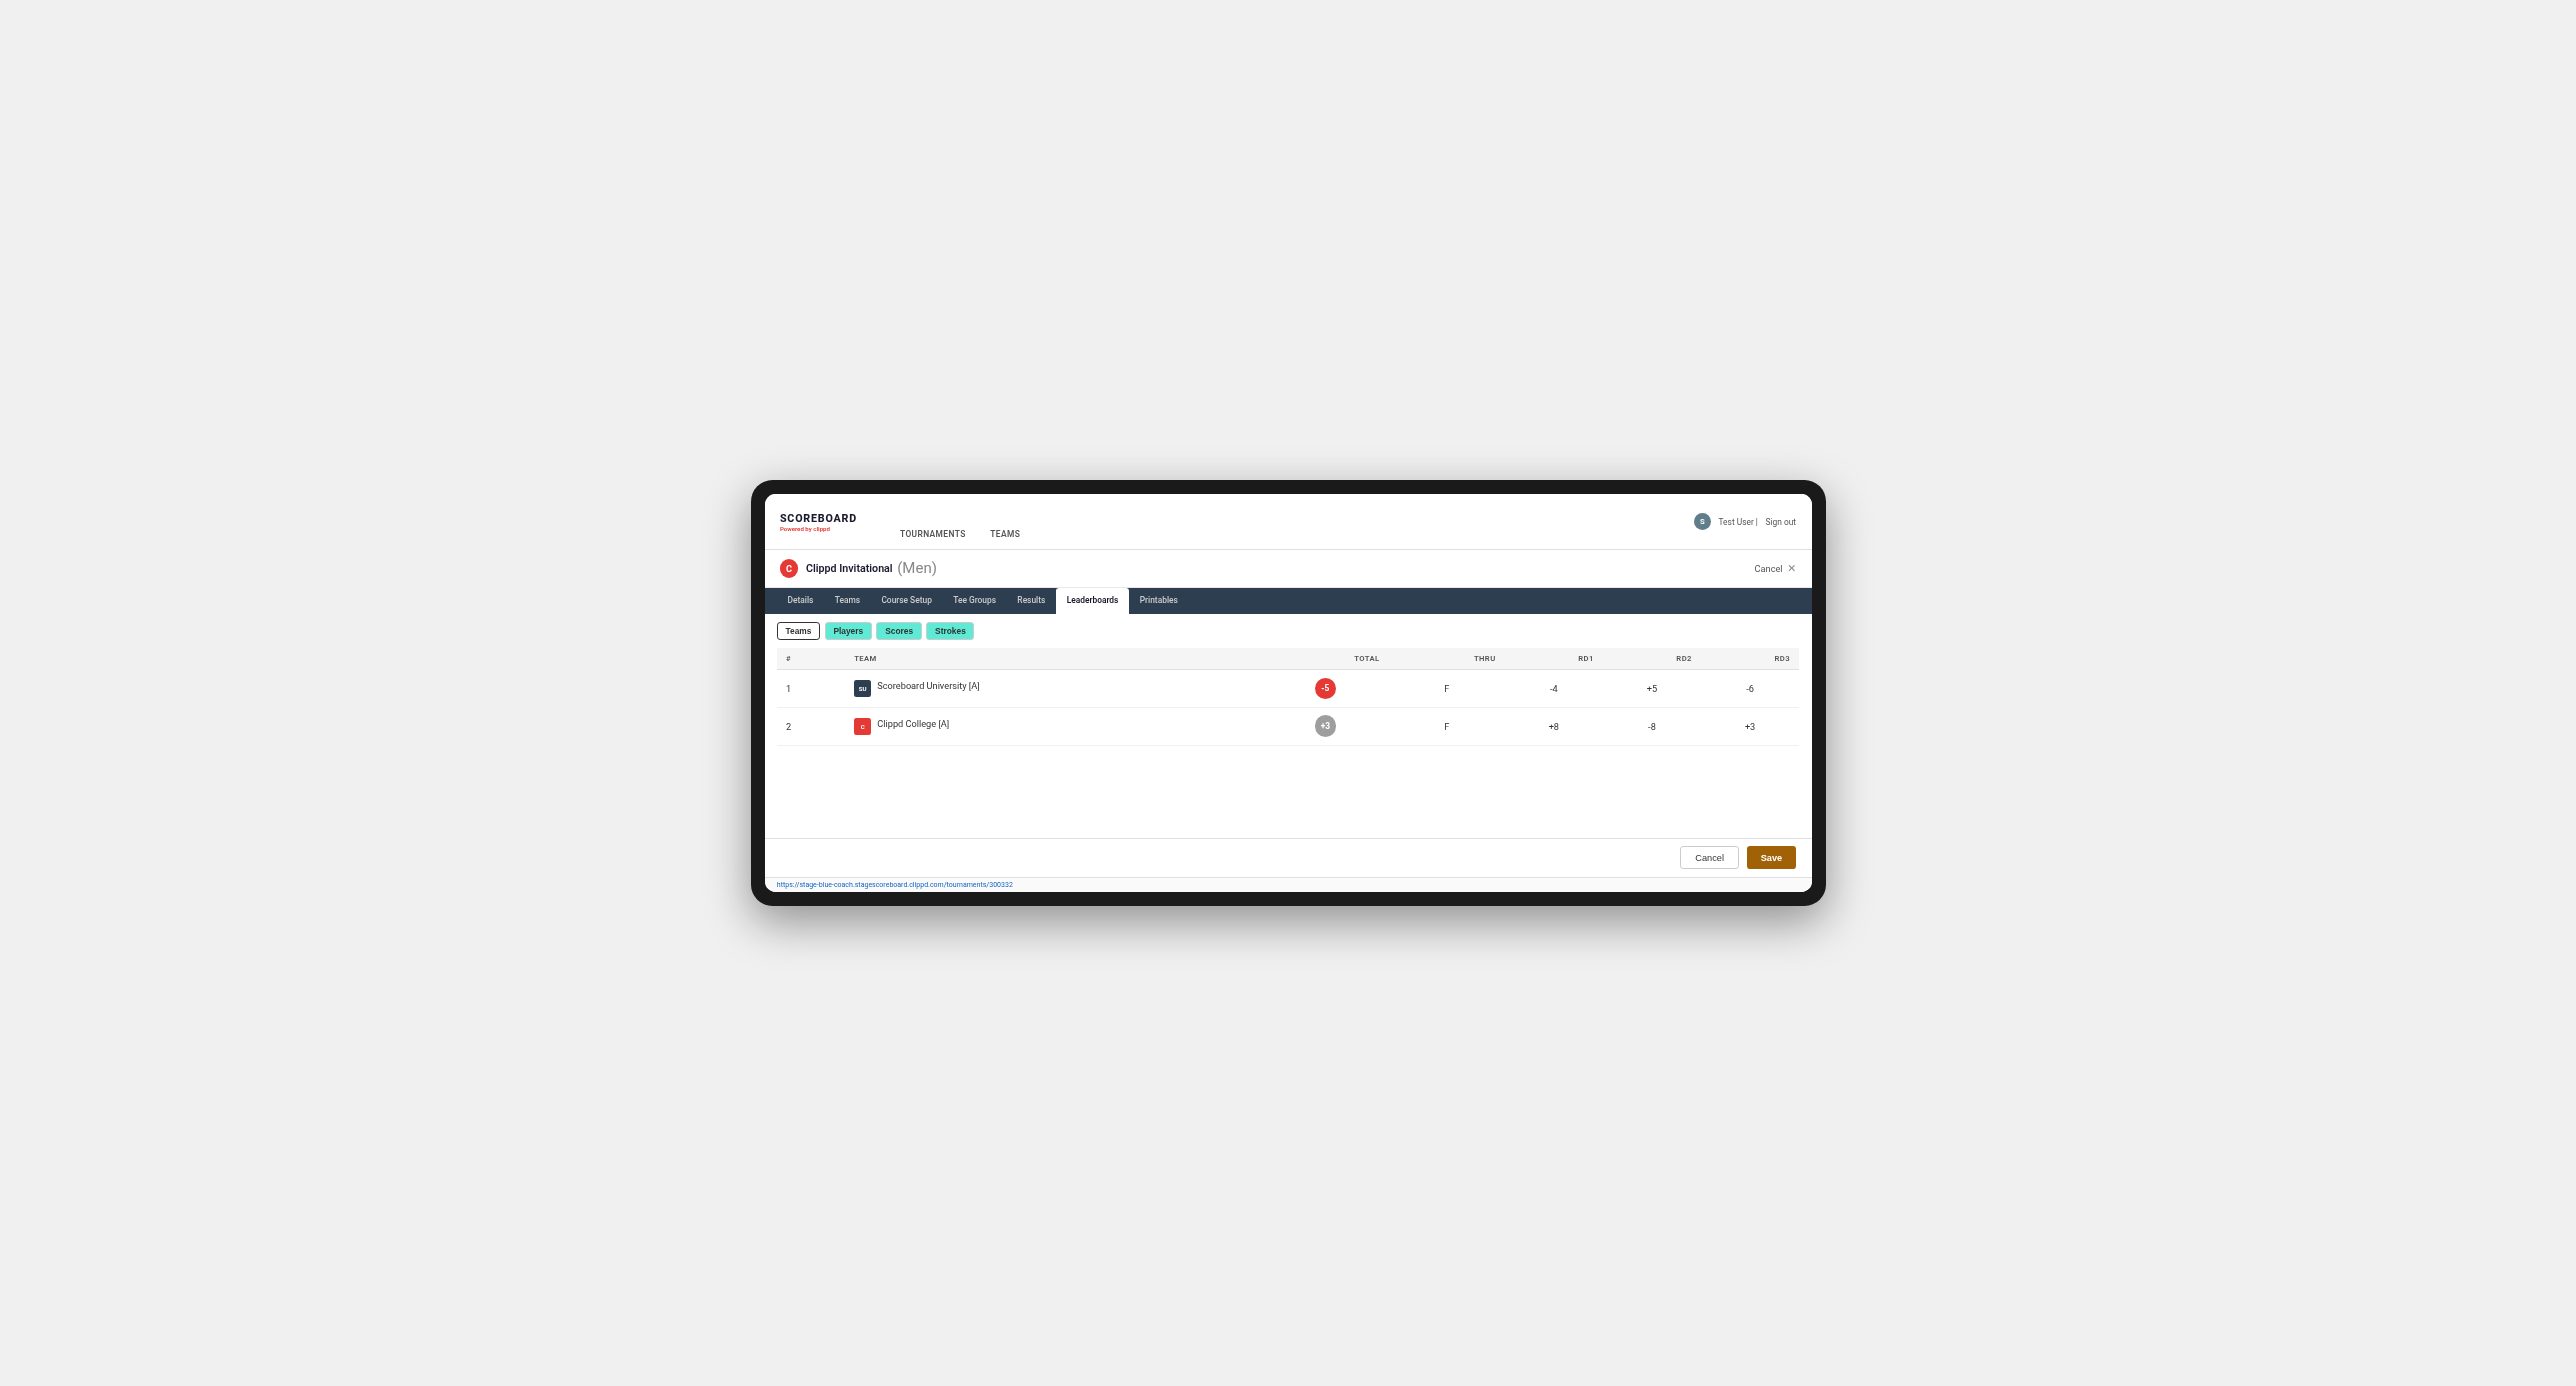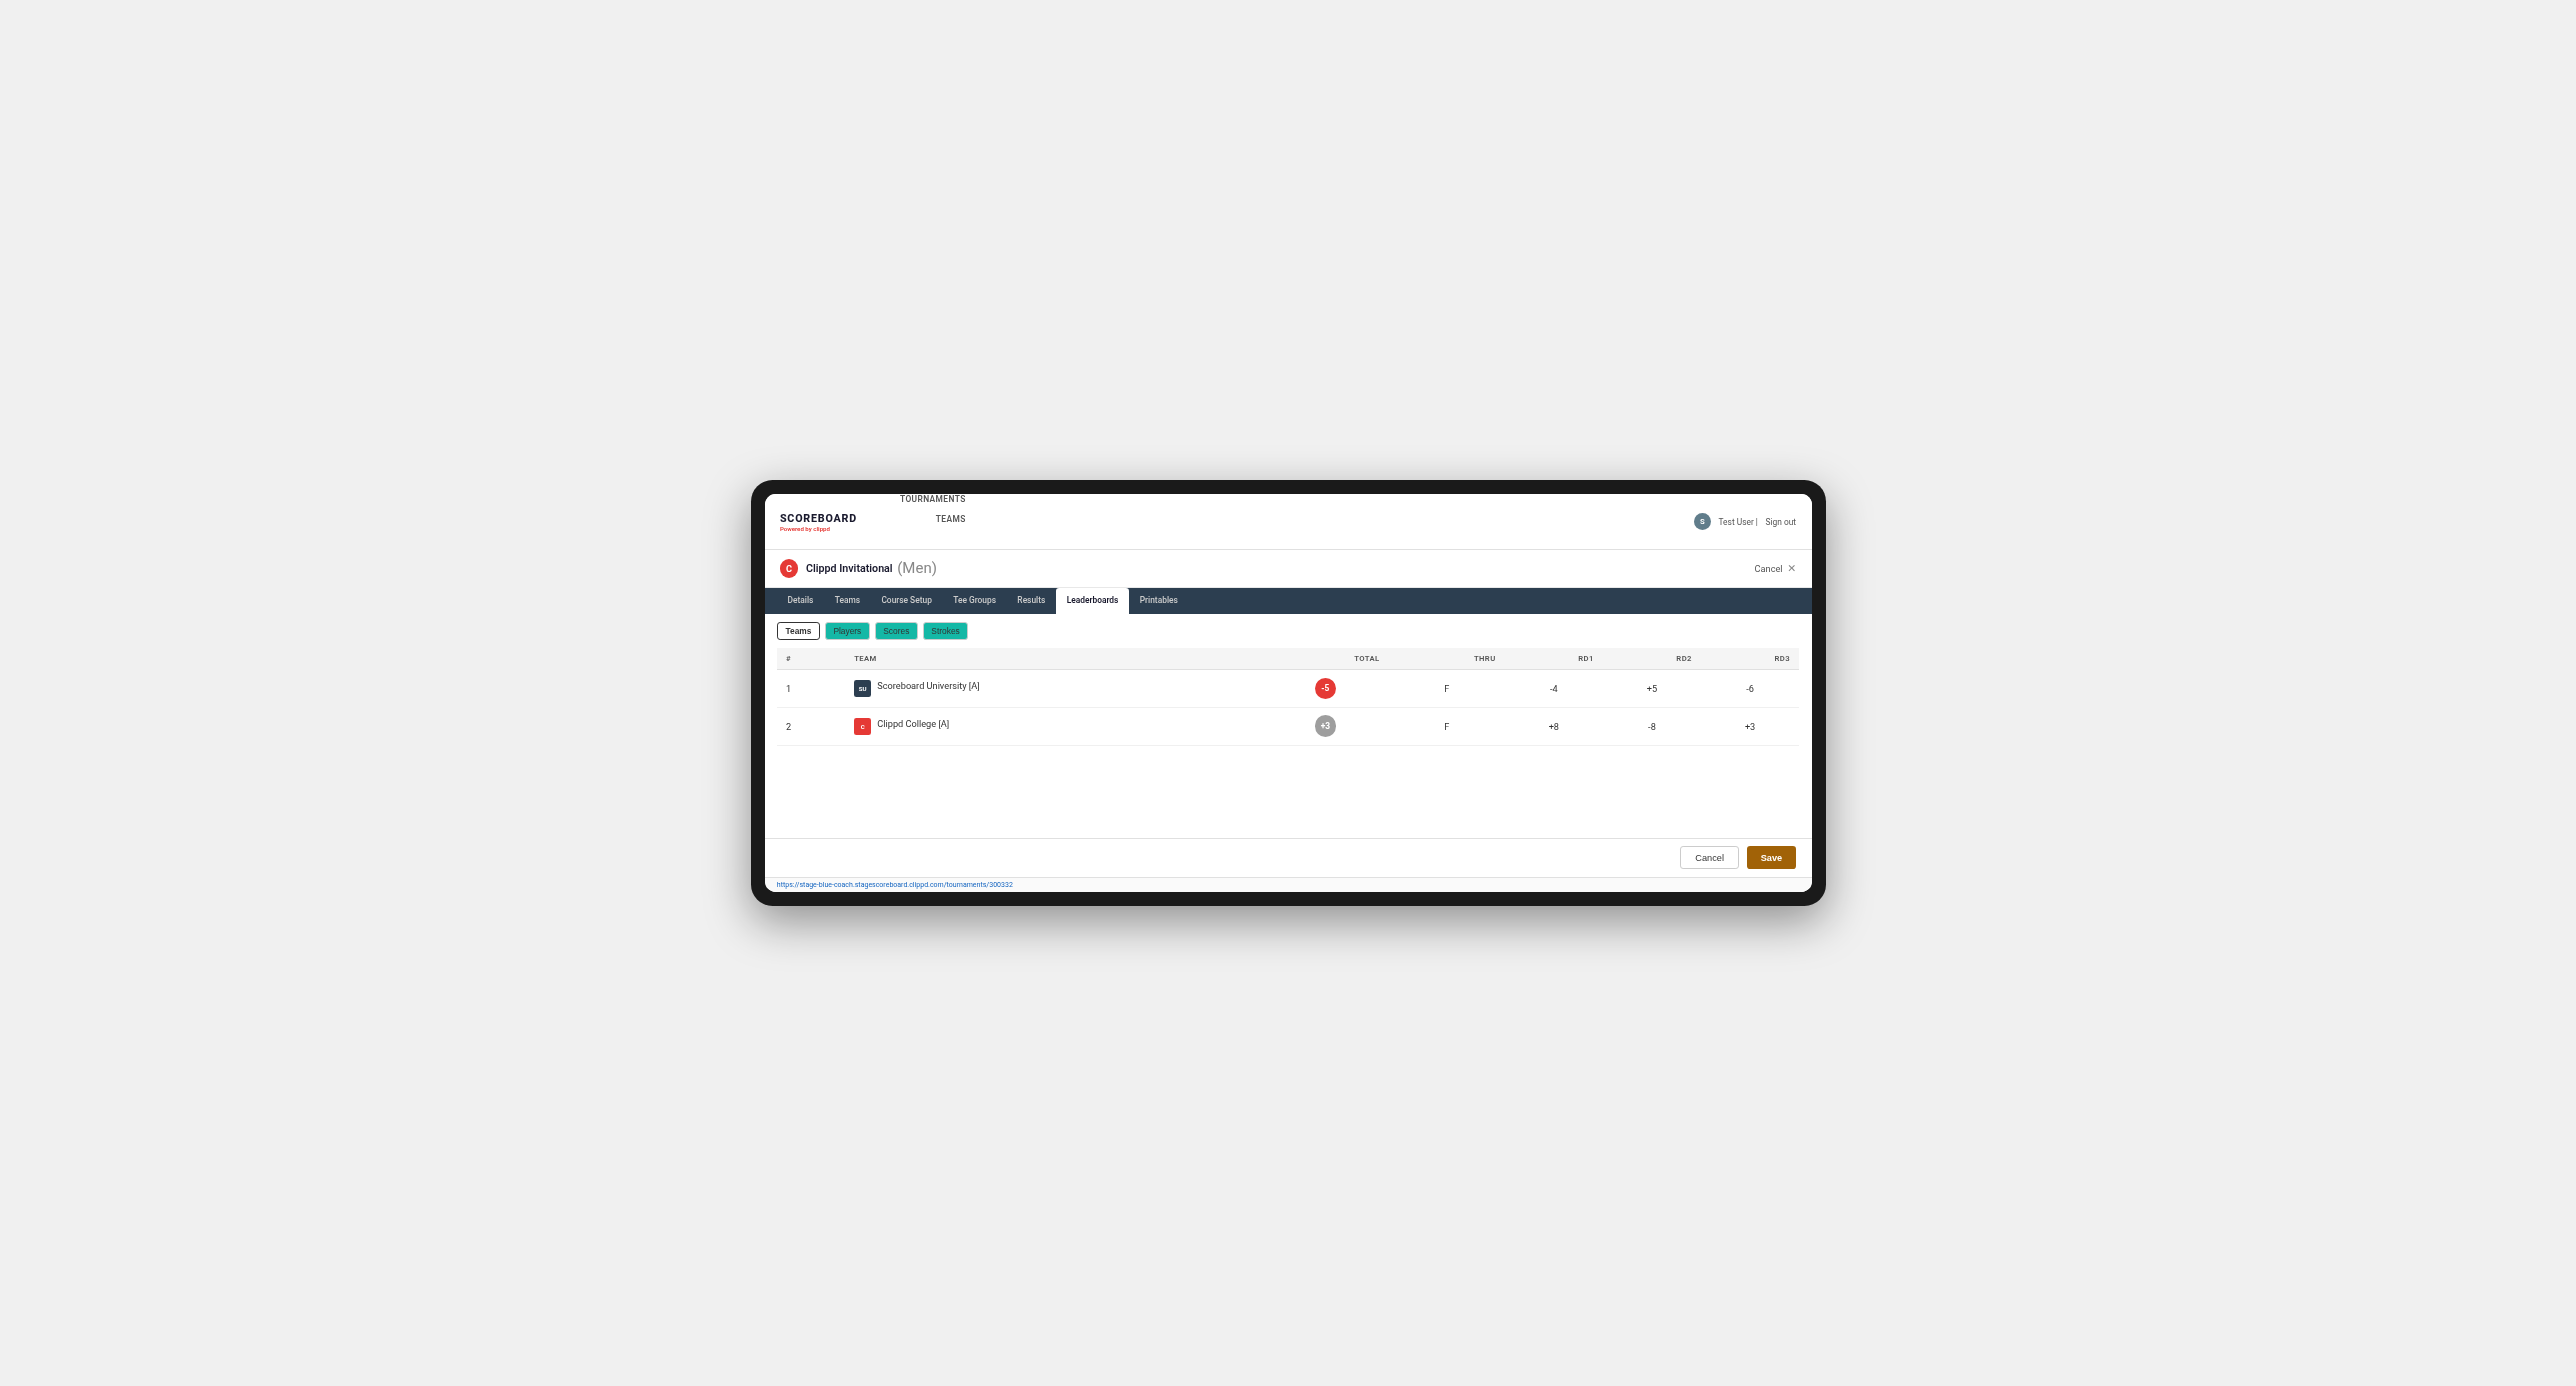--- a/index.html
+++ b/index.html
@@ -73,21 +73,20 @@
       font-size: 6.1px;
       color: #888;
     }
     .logo-powered span { color: #e53935; font-weight: 600; }
 
     .nav-links {
       display: flex;
       gap: 0;
       height: 100%;
       align-items: flex-end;
-      flex-direction: column;
     }
     .nav-link {
       padding: 0 12.3px 9.2px;
       font-size: 8.4px;
       font-weight: 600;
       color: #555;
       text-transform: uppercase;
       letter-spacing: 0.4px;
       cursor: pointer;
       border-bottom: 1.5px solid transparent;
@@ -189,23 +188,24 @@
     .filter-bar {
       padding: 7.7px 12.3px;
       display: flex;
       gap: 4.6px;
     }
     .filter-btn {
       padding: 3.1px 7.7px;
       font-size: 8.4px;
       border: 0.8px solid #ccc;
       border-radius: 3.1px;
-      background: #14b8a6;
+      background: #5eead4;
       cursor: pointer;
       color: #333;
+      font-weight: bold;
     }
     .filter-btn.active {
       background: #fff;
       border: 0.8px solid #333;
       font-weight: 600;
     }
 
     
     .leaderboard-table {
       width: 100%;

